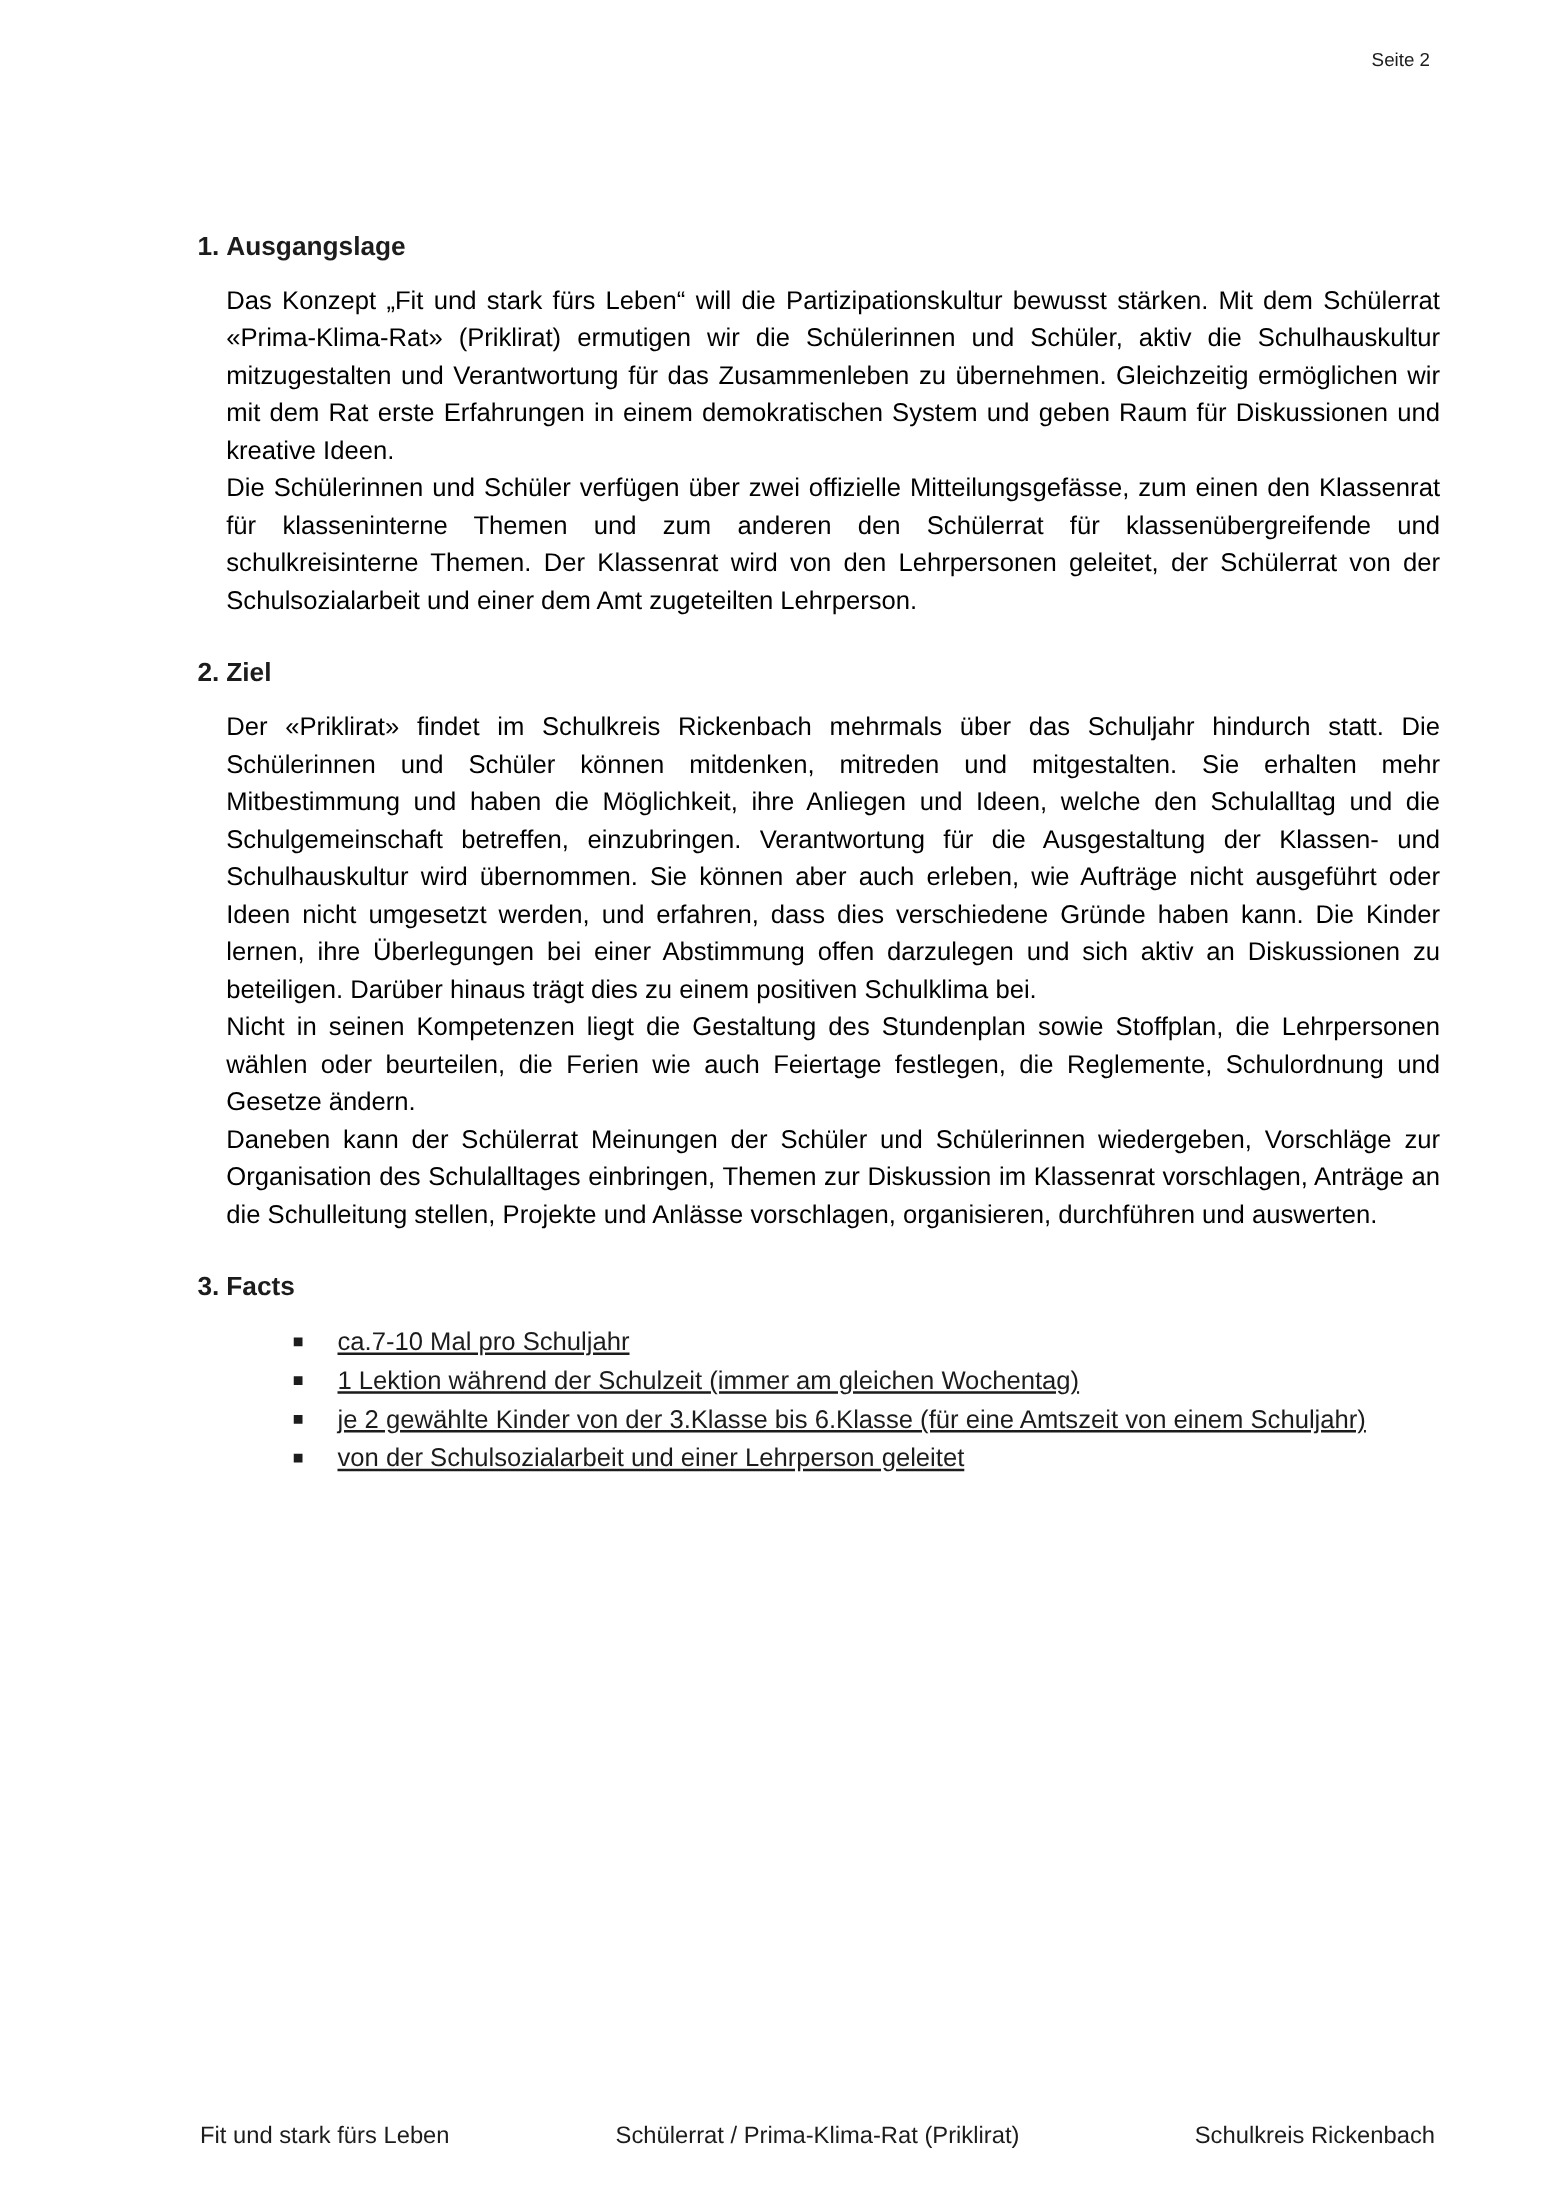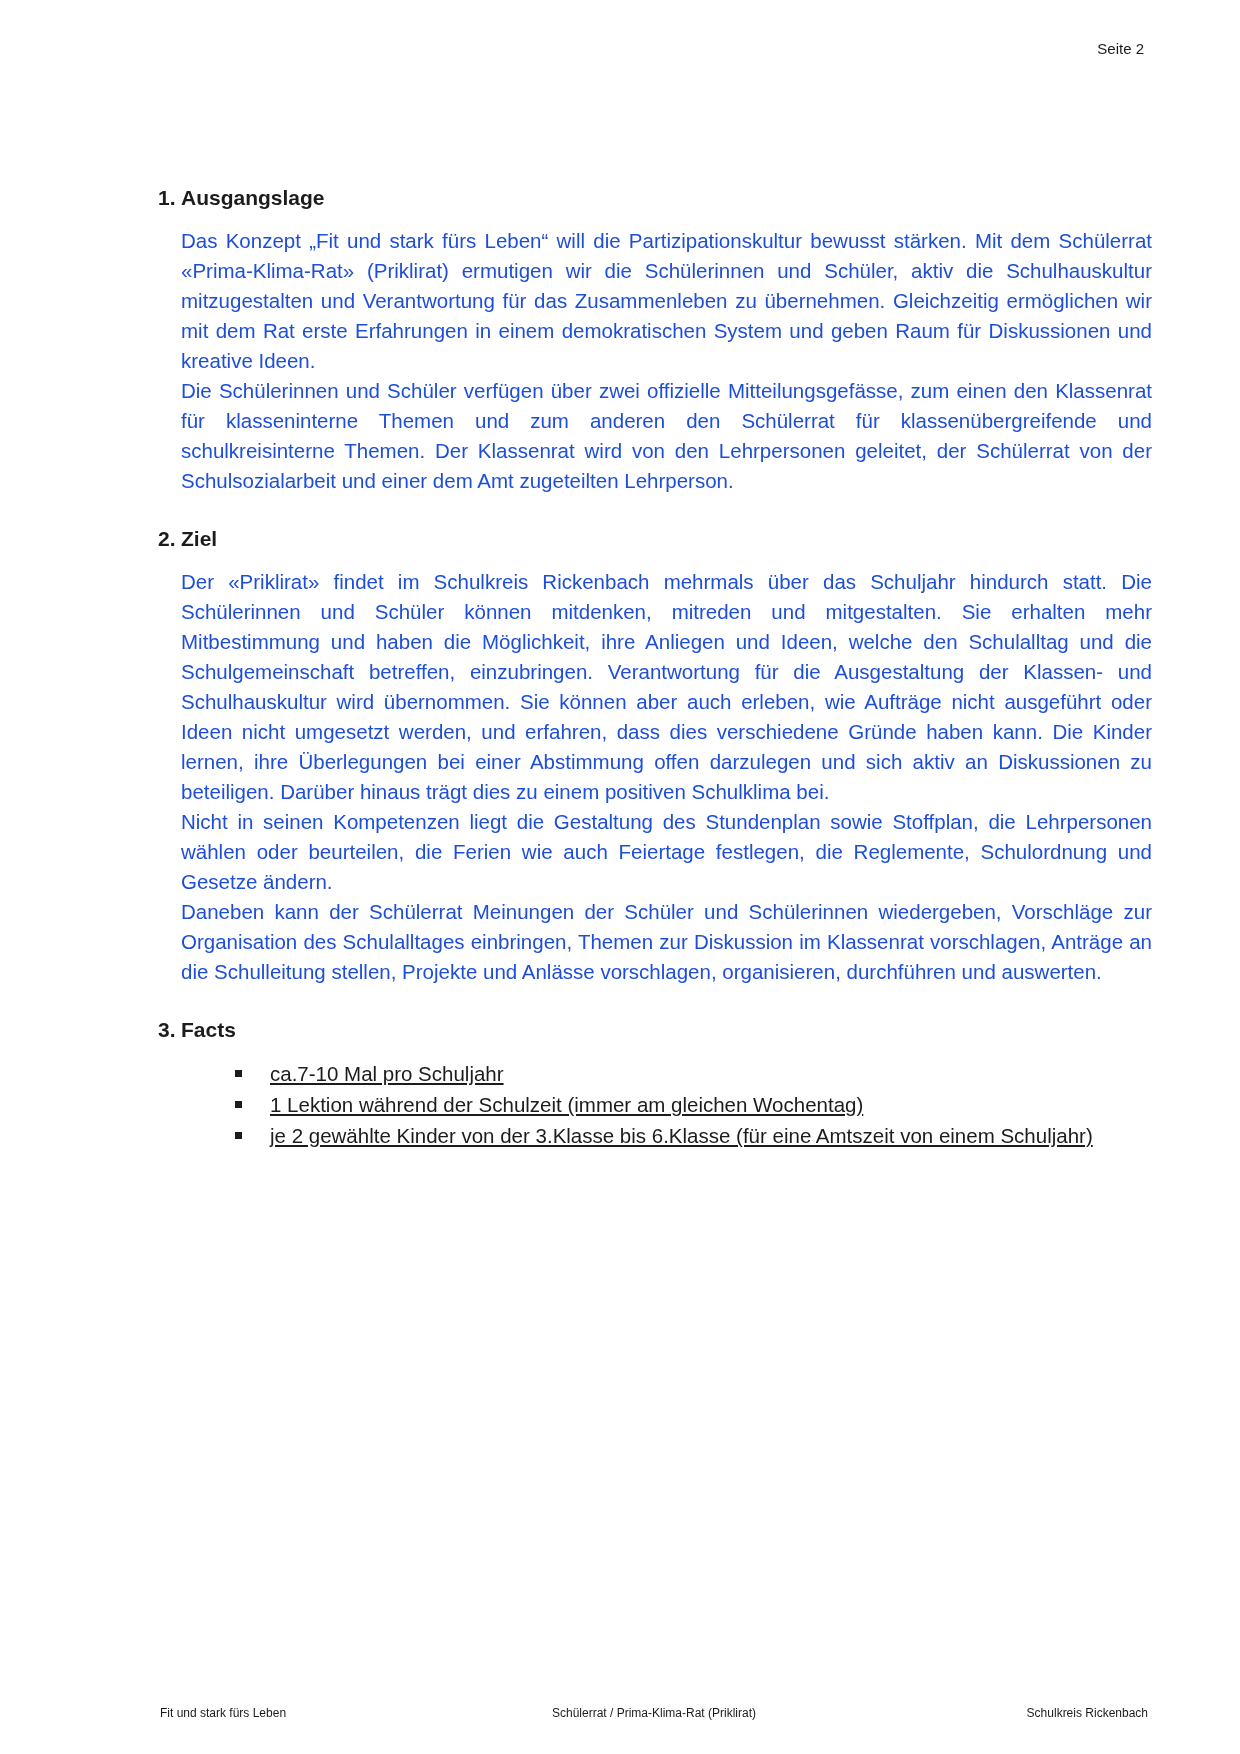--- a/index.html
+++ b/index.html
@@ -43,21 +43,21 @@
   .heading .num {
     flex: none;
     width: 23px;
   }
   .content p {
     margin: 0;
     font-size: 20.5px;
     line-height: 30px;
     text-align: justify;
     hyphens: auto;
-    color: #1d4ed8;
+    color: #000000;
   }
   ul.facts {
     list-style: none;
     margin: 6px 0 0 0;
     padding: 0;
   }
   ul.facts li {
     display: flex;
     align-items: flex-start;
     font-size: 20.5px;
@@ -71,21 +71,21 @@
     background: #1c1c1c;
     margin: 12px 28px 0 54px;
   }
   .footer {
     position: absolute;
     left: 160px;
     right: 92px;
     bottom: 34px;
     display: flex;
     align-items: baseline;
-    font-size: 12px;
+    font-size: 19px;
     color: #1c1c1c;
   }
   .footer .f-left  { flex: 1; text-align: left; }
   .footer .f-center{ flex: none; text-align: right; }
   .footer .f-right { flex: 1; text-align: right; }
 </style>
 </head>
 <body>
 
 <div class="page">
@@ -124,20 +124,24 @@
           <span>ca.7-10 Mal pro Schuljahr</span>
         </li>
         <li>
           <span class="bullet"></span>
           <span>1 Lektion während der Schulzeit (immer am gleichen Wochentag)</span>
         </li>
         <li>
           <span class="bullet"></span>
           <span>je 2 gewählte Kinder von der 3.Klasse bis 6.Klasse (für eine Amtszeit von einem Schuljahr)</span>
         </li>
+        <li>
+          <span class="bullet"></span>
+          <span>von der Schulsozialarbeit und einer Lehrperson geleitet</span>
+        </li>
       </ul>
     </section>
 
   </main>
 
   <footer class="footer">
     <span class="f-left">Fit und stark fürs Leben</span>
     <span class="f-center">Schülerrat / Prima-Klima-Rat (Priklirat)</span>
     <span class="f-right">Schulkreis Rickenbach</span>
   </footer>

